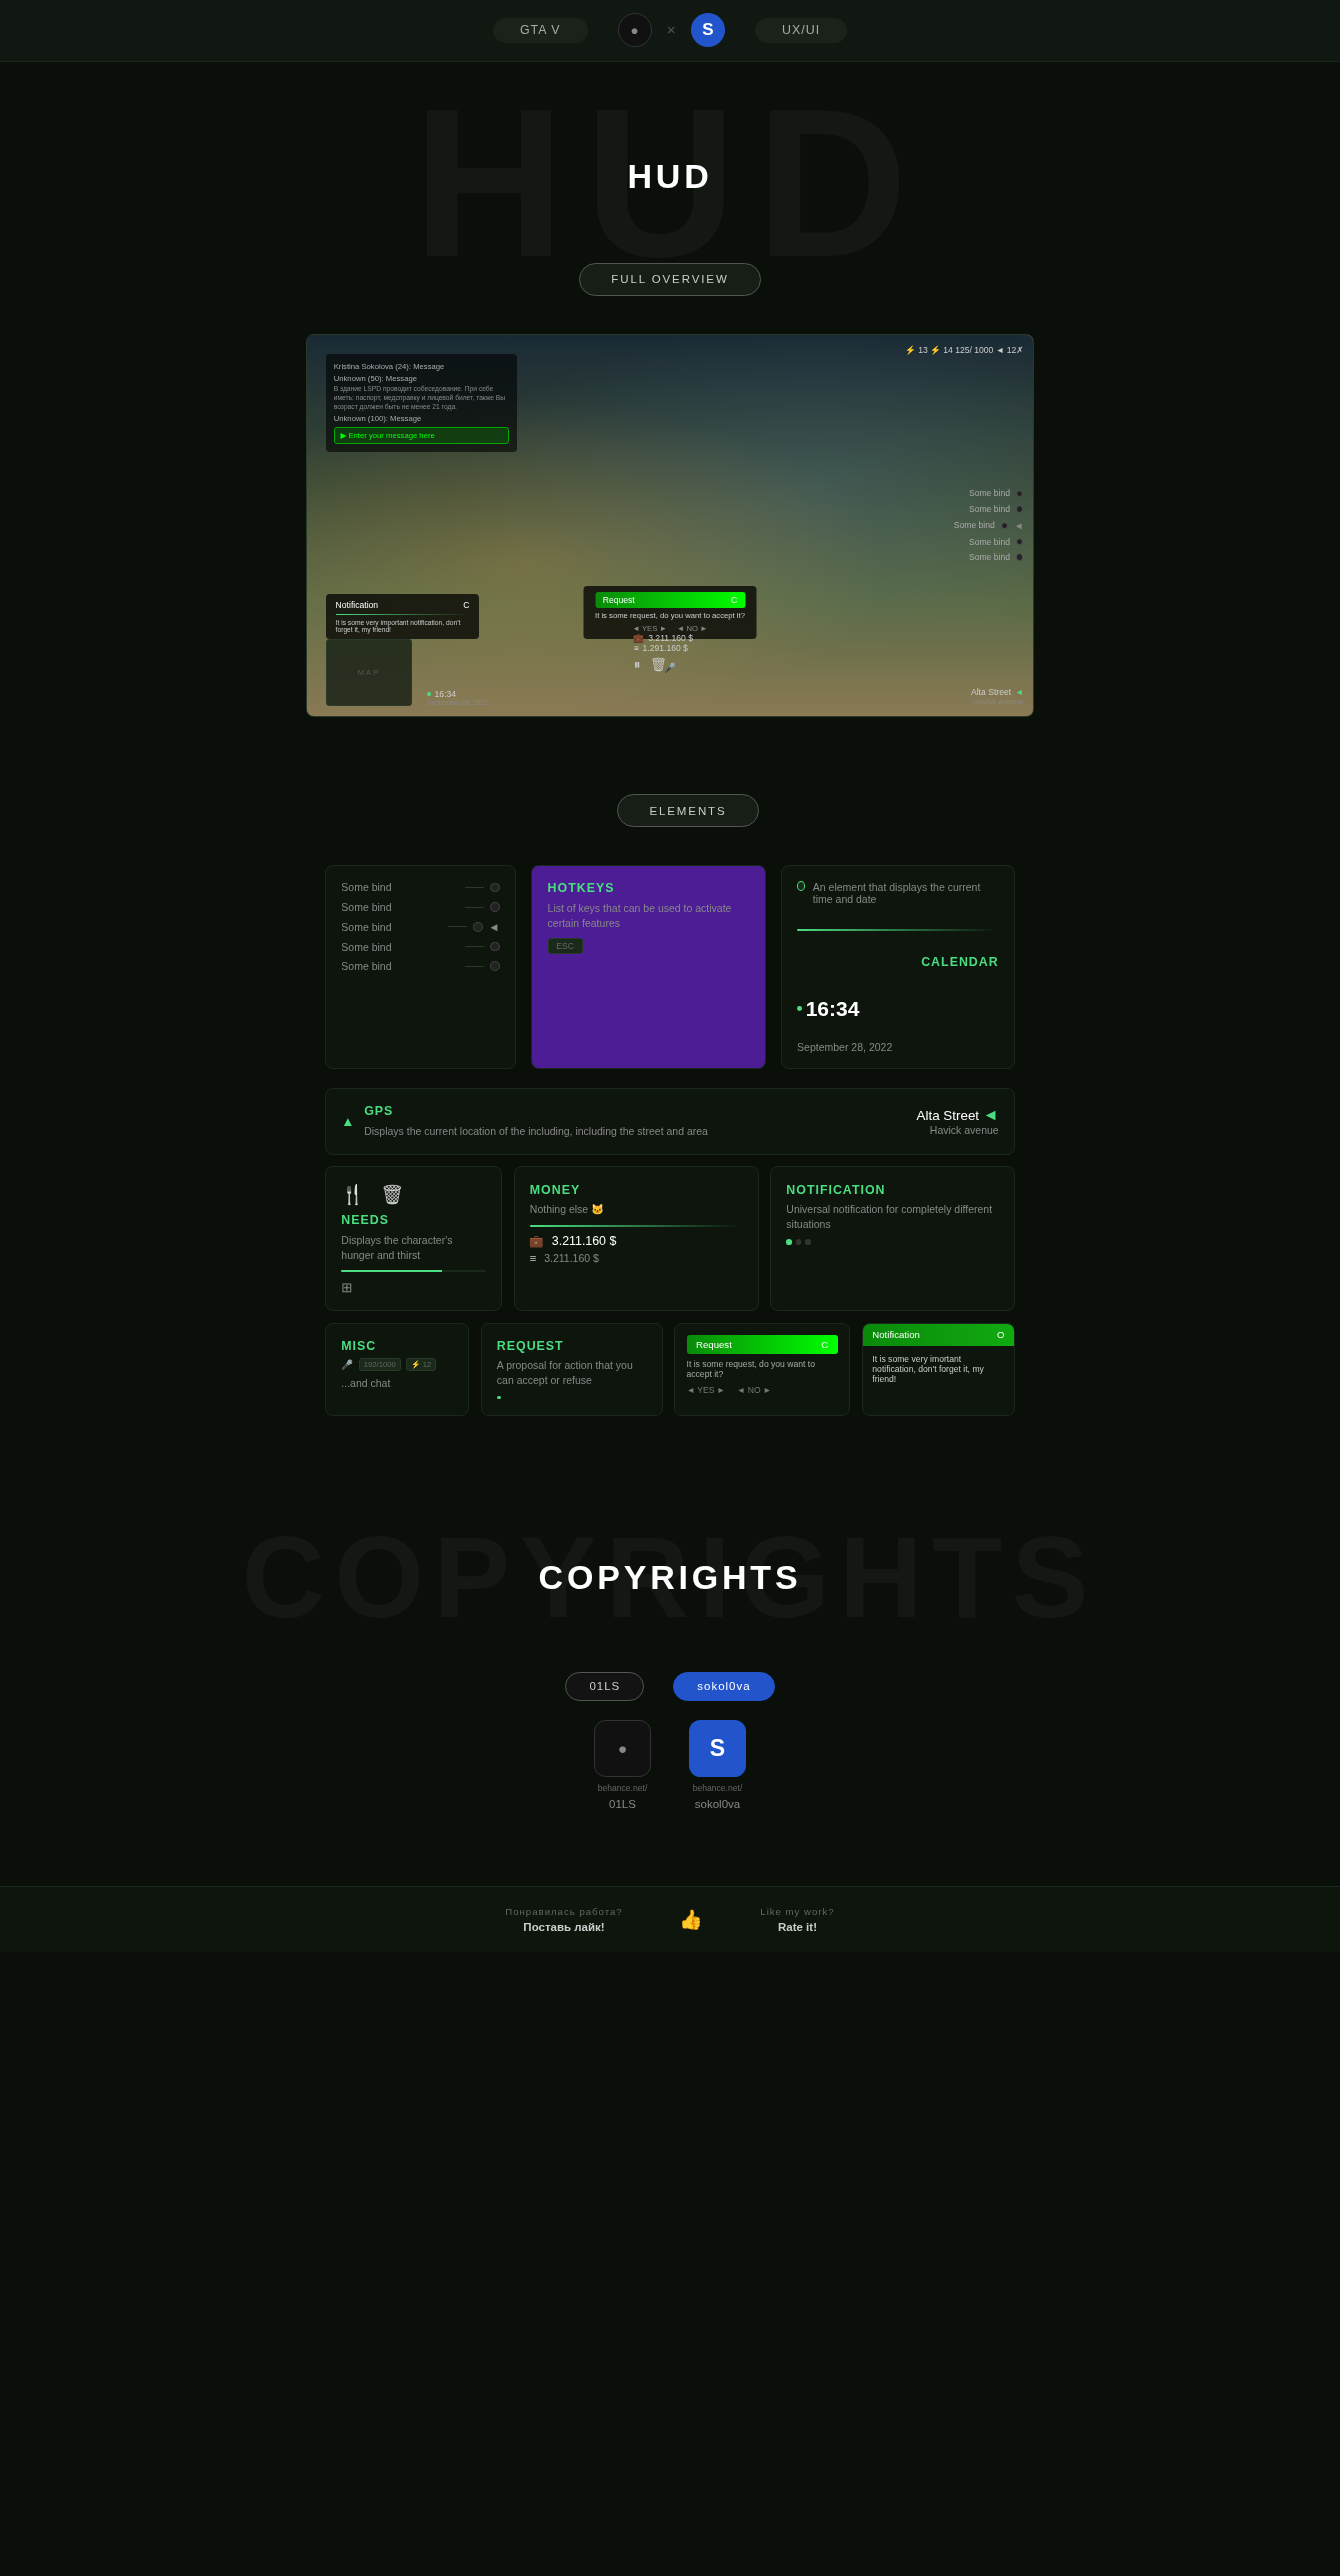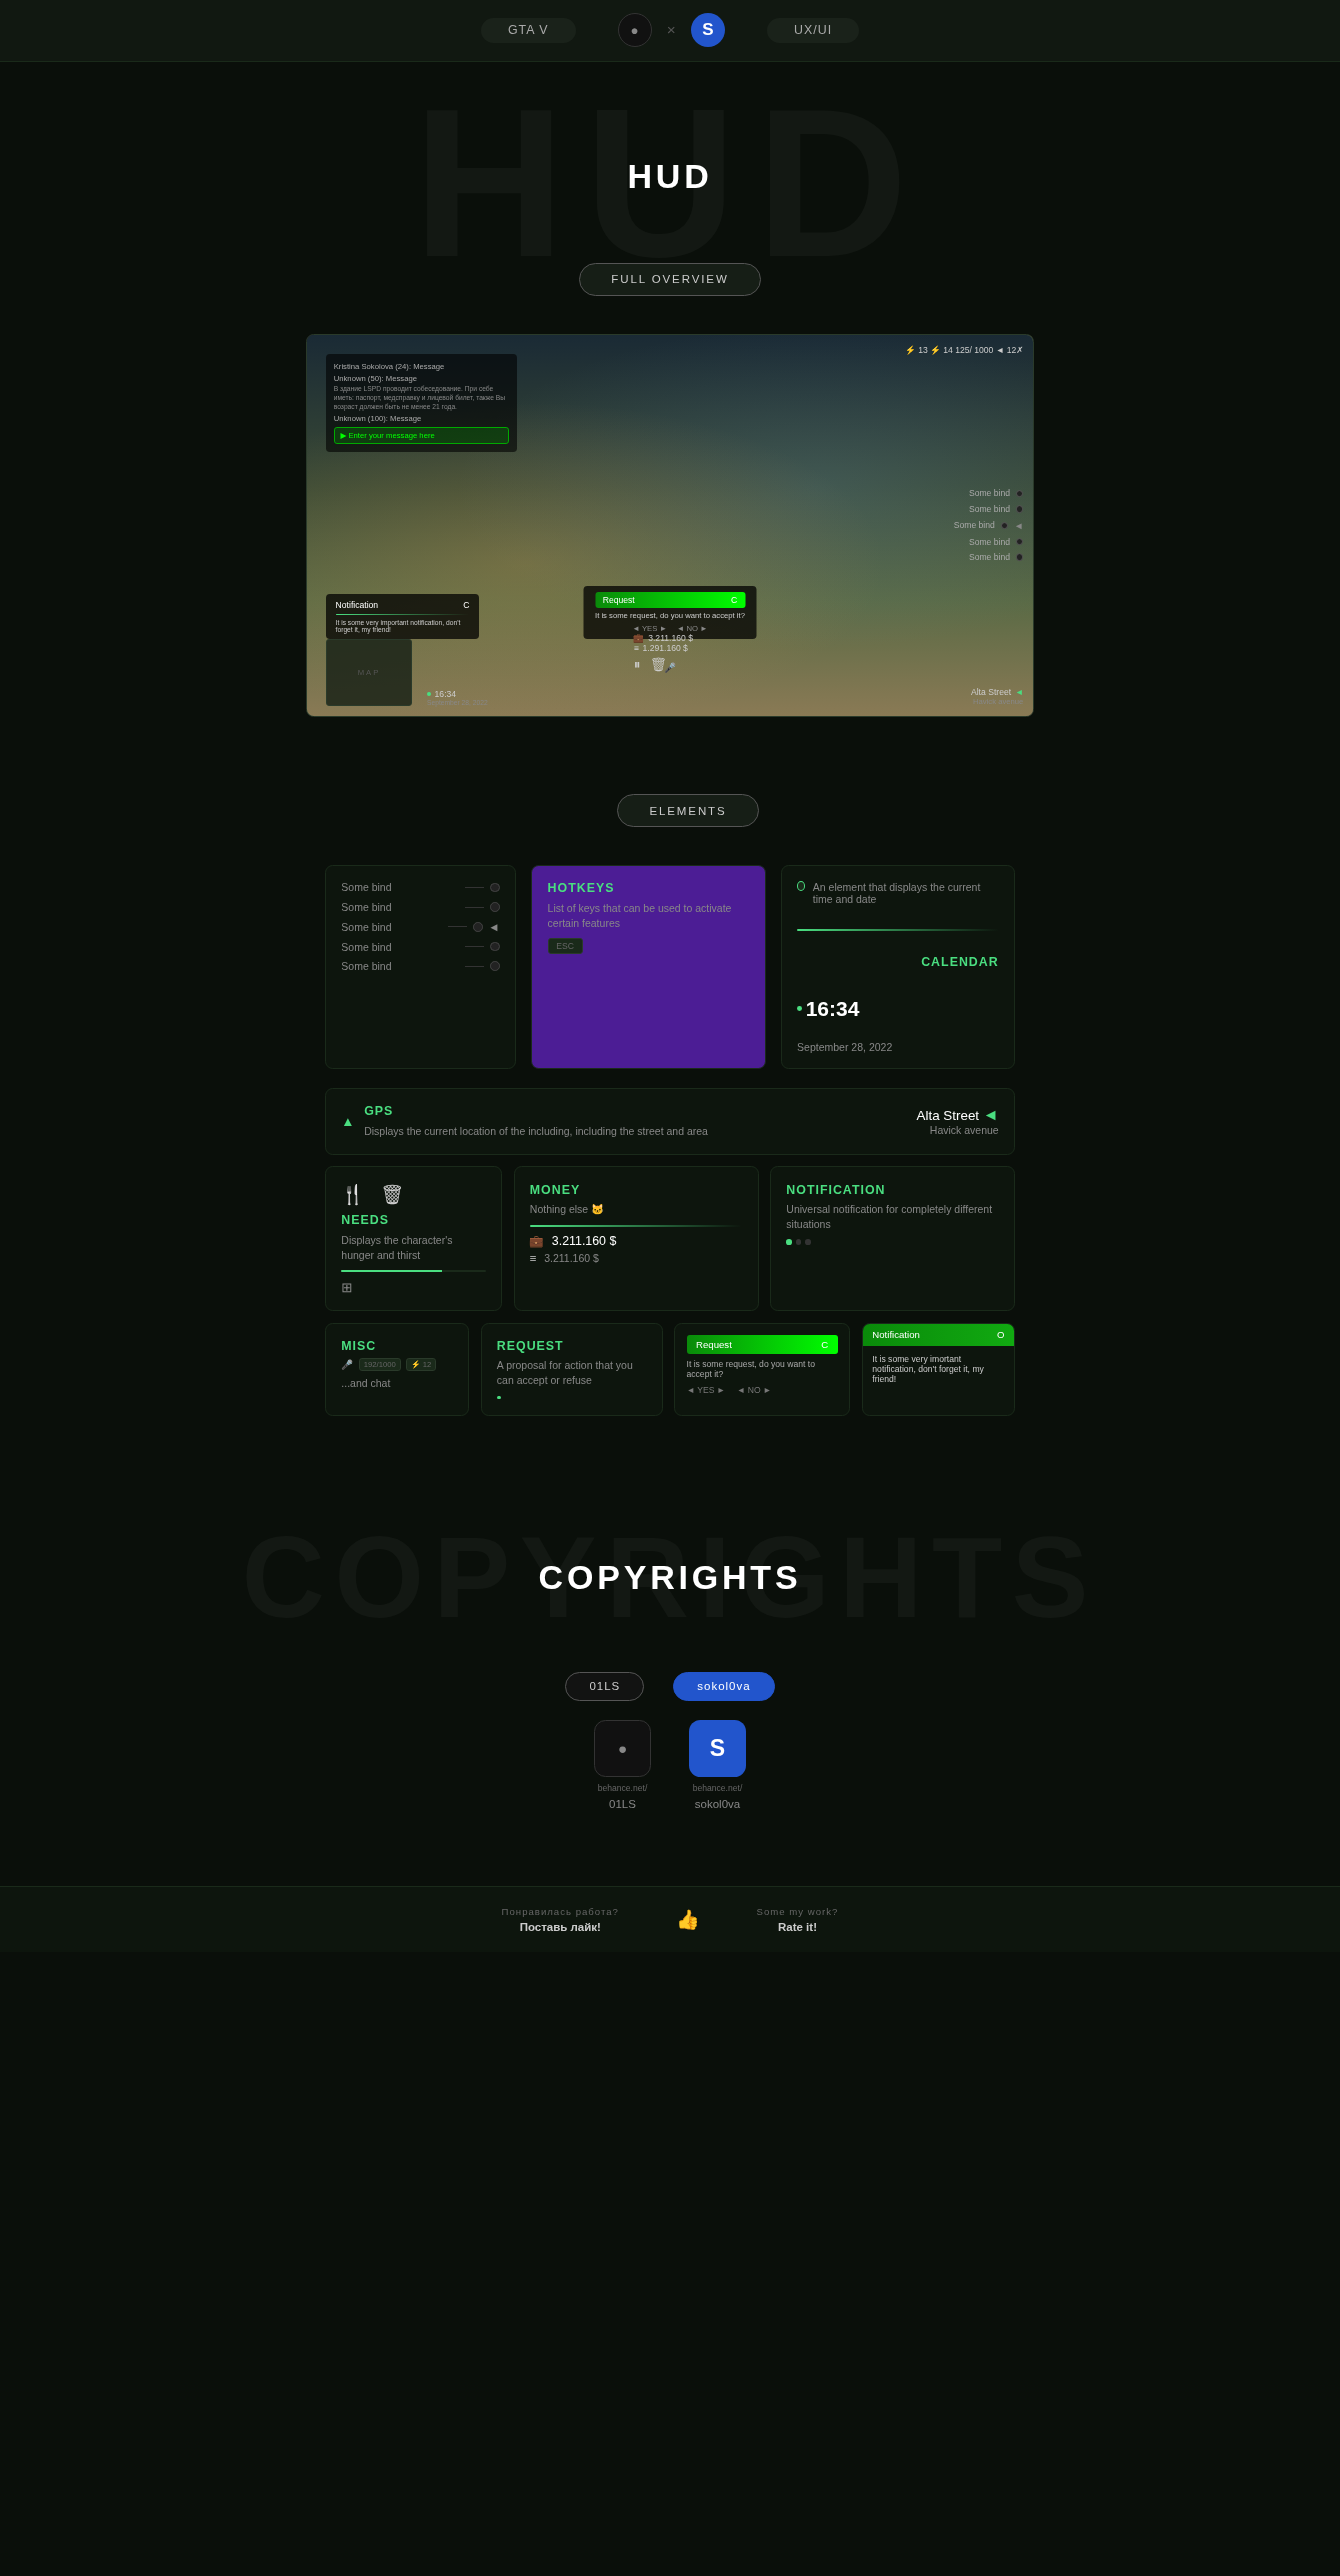--- a/index.html
+++ b/index.html
@@ -10,21 +10,21 @@
       width: 1340px;
       min-height: 2576px;
       overflow-x: hidden;
     }
 
     
     .top-nav {
       display: flex;
       align-items: center;
       justify-content: center;
-      gap: 42px;
+      gap: 30px;
       background: #111811;
       padding: 13.4px 0;
       border-bottom: 1px solid #1a2a1a;
     }
     .nav-pill {
       background: #1a221a;
       border-radius: 19px;
       padding: 5.7px 27px;
       font-size: 12.4px;
       color: #aaa;
@@ -935,17 +935,17 @@
   </div>
 </section>
 
 <footer class="footer">
   <div class="footer-item">
     <div class="footer-label">Понравилась работа?</div>
     <div class="footer-action">Поставь лайк!</div>
   </div>
   <div class="footer-like">👍</div>
   <div class="footer-item">
-    <div class="footer-label">Some my work?</div>
+    <div class="footer-label">Like my work?</div>
     <div class="footer-action">Rate it!</div>
   </div>
 </footer>
 
 
 </body></html>

